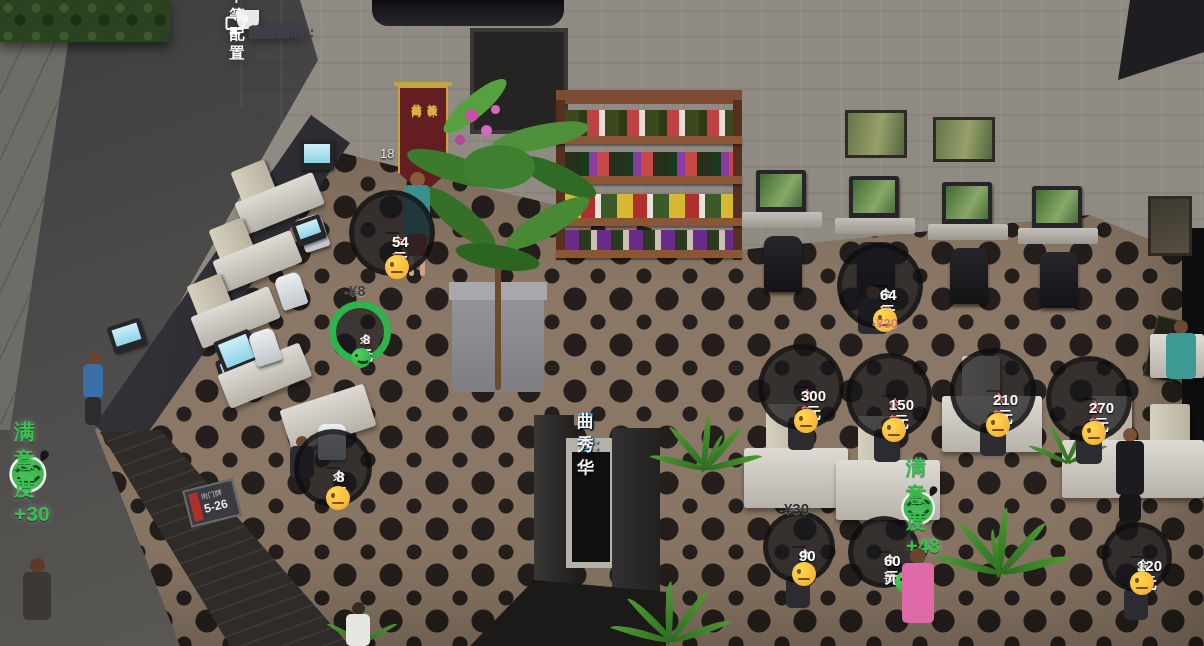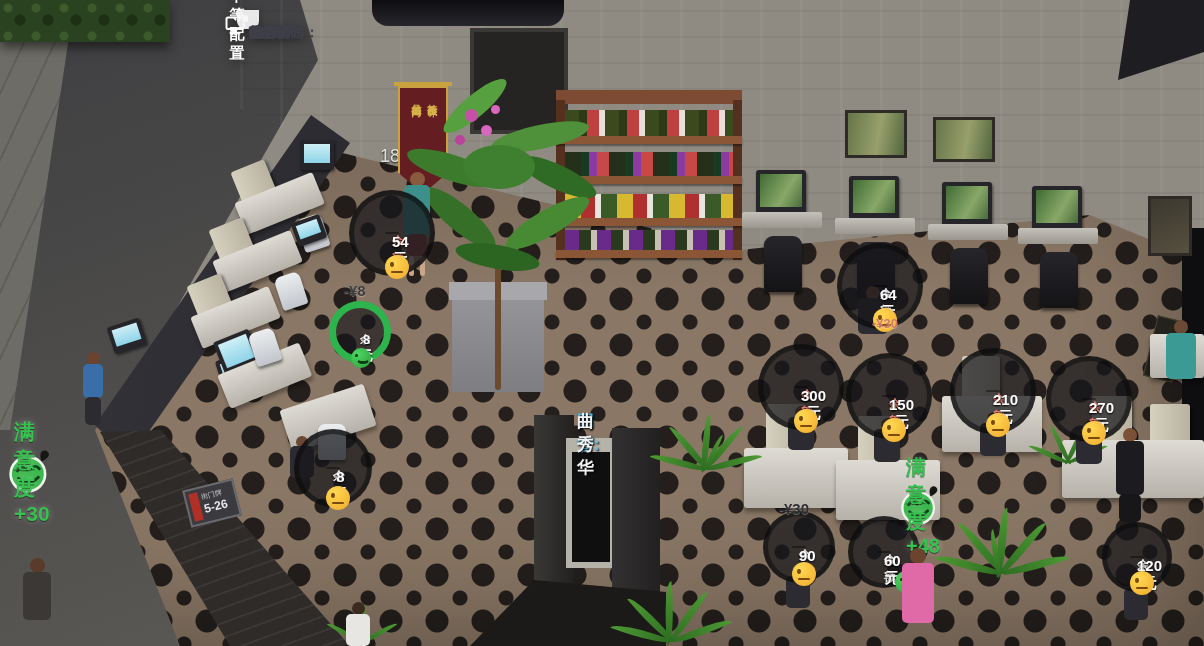--- a/index.html
+++ b/index.html
@@ -152,21 +152,21 @@
   .face.grin::after{content:"";position:absolute;bottom:18%;left:24%;width:52%;height:30%;
     border:2px solid transparent;border-bottom:3px solid #0c3a16;border-radius:50%;}
   .fpay{z-index:32;font-weight:bold;text-shadow:0 1px 1px rgba(255,255,255,.35);}
   .sat{z-index:33;display:flex;align-items:center;}
   .sat svg{display:block;}
   .sat-text{position:relative;margin-left:6px;font-weight:800;color:#35c24e;
     text-shadow:0 1px 1px rgba(0,0,0,.55),0 0 6px rgba(255,255,255,.35);}
   .staff{z-index:30;font-size:17px;font-weight:bold;text-shadow:1px 1px 2px #000;}
   .staff .role{color:#55b9e9;}
   .staff .nm{color:#f2f2f2;}
-  .machine-no{z-index:8;color:rgba(255,255,255,.85);font-size:18px;text-shadow:0 1px 2px #000;}
+  .machine-no{z-index:8;color:rgba(255,255,255,.85);font-size:13px;text-shadow:0 1px 2px #000;}
   .watermark{z-index:50;left:928px;top:556px;font-size:78px;font-weight:bold;
     letter-spacing:2px;color:rgba(44,194,168,.88);line-height:1;}
 
   
   .tooltip{left:237px;top:10px;width:158px;z-index:60;filter:drop-shadow(0 3px 5px rgba(0,0,0,.4));}
   .tt-head{position:relative;height:30px;background:#2b8ac8;border-radius:7px 7px 0 0;
     display:flex;align-items:center;justify-content:center;gap:6px;color:#fff;
     font-size:15px;font-weight:bold;}
   .tt-head svg{position:relative;}
   .tt-body{position:relative;background:rgba(246,246,248,.93);border-radius:0 0 8px 8px;

